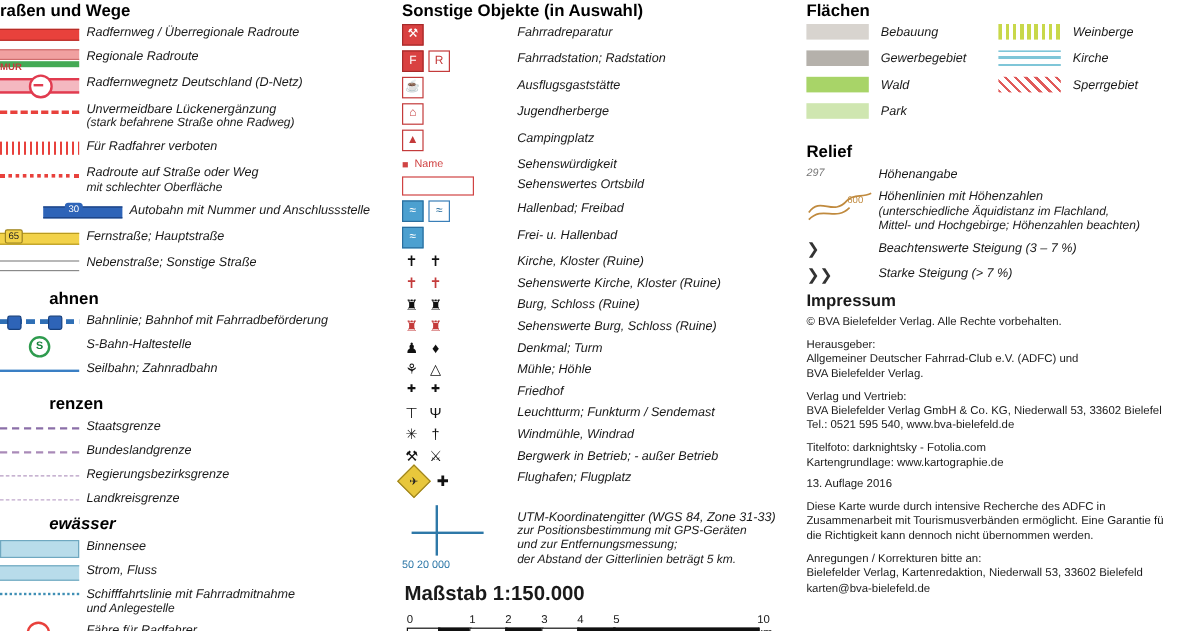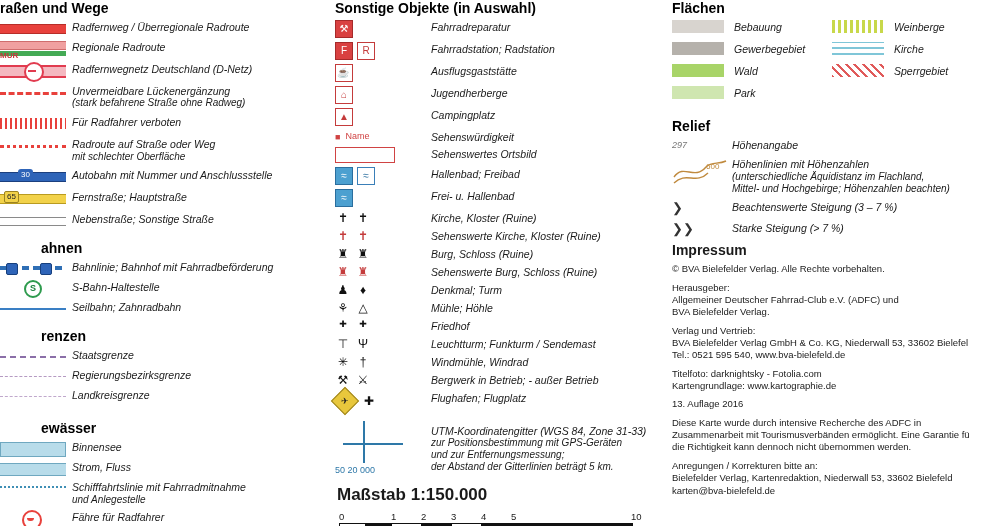--- a/index.html
+++ b/index.html
@@ -184,21 +184,21 @@
   <div class="row" style="margin-top:6px;">
     <div class="sym">
         <div class="ln dotted-red"></div>
       </div>
     <div class="lbl">
       <span>Radroute auf Straße oder Weg</span>
       <small>mit schlechter Oberfläche</small>
     </div>
   </div>
 
-  <div class="row" style="margin-top:6px;">
+  <div class="row" style="margin-top:6px;margin-left:36px;">
     <div class="sym">
       <div class="ln motorway"></div>
       <div class="smallnum">30</div>
     </div>
     <div class="lbl">Autobahn mit Nummer und Anschlussstelle</div>
   </div>
 
   <div class="row" style="margin-top:6px;">
     <div class="sym">
       <div class="ln fernstr"></div>
@@ -242,32 +242,38 @@
   <h2 class="sec tight" style="margin-top:12px;">renzen</h2>
 
   <div class="row">
     <div class="sym">
         <div class="ln grenze1"></div>
       </div>
     <div class="lbl">Staatsgrenze</div>
   </div>
   <div class="row">
     <div class="sym">
+        <div class="ln grenze2"></div>
+      </div>
+    <div class="lbl">Bundeslandgrenze</div>
+  </div>
+  <div class="row">
+    <div class="sym">
         <div class="ln grenze3"></div>
       </div>
     <div class="lbl">Regierungsbezirksgrenze</div>
   </div>
   <div class="row">
     <div class="sym">
         <div class="ln grenze4"></div>
       </div>
     <div class="lbl">Landkreisgrenze</div>
   </div>
 
-  <h2 class="sec tight" style="margin-top:16px;">ewässer</h2>
+  <h2 class="sec tight" style="margin-top:4px;font-style:italic;">ewässer</h2>
 
   <div class="row">
     <div class="sym">
         <div class="ln binnensee"></div>
       </div>
     <div class="lbl">Binnensee</div>
   </div>
   <div class="row">
     <div class="sym">
         <div class="ln strom"></div>

